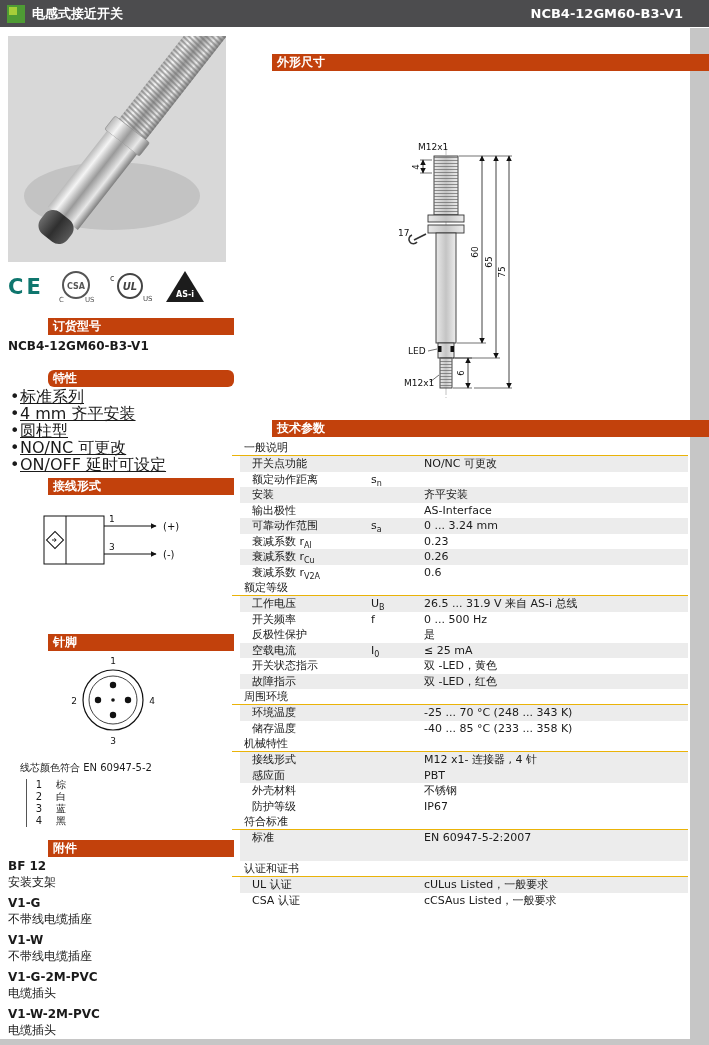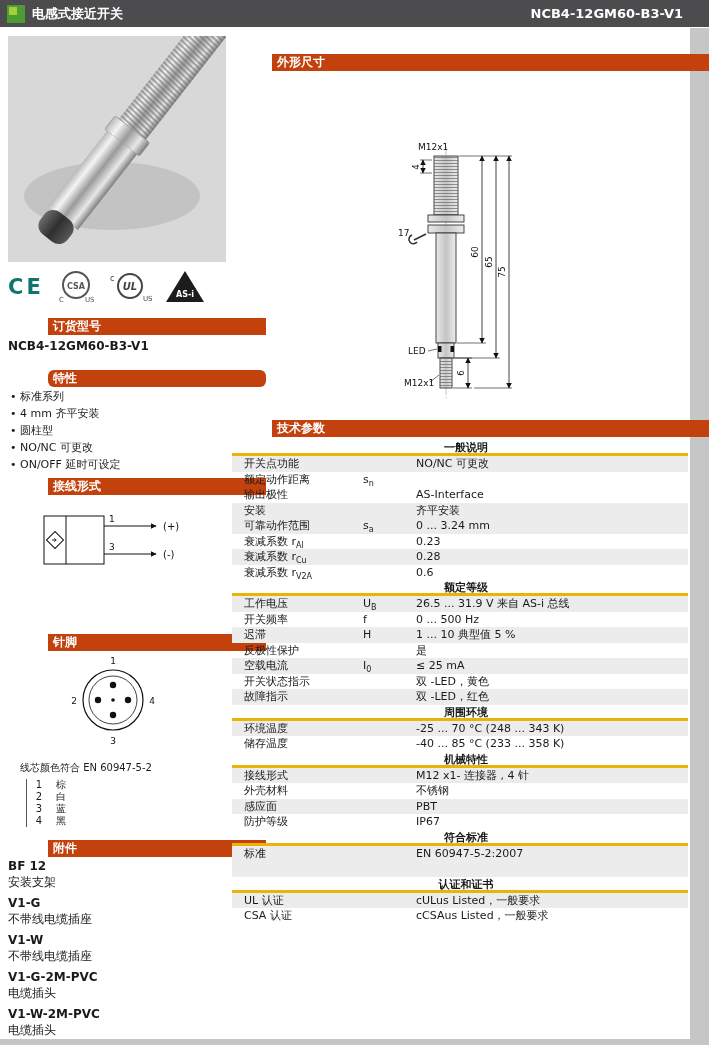--- a/index.html
+++ b/index.html
@@ -13,47 +13,47 @@
   .bottom-strip{position:absolute;left:0;top:1039px;width:709px;height:6px;background:#c6c6c6;}
   
   .header{position:absolute;left:0;top:0;width:709px;height:27px;background:#4c4c4e;}
   .header .brand-icon{position:absolute;left:7px;top:5px;width:18px;height:18px;background:#4e9b34;}
   .header .brand-icon .inner{position:absolute;left:2px;top:2px;width:8px;height:8px;background:#a6ce39;}
   .header .h-title{position:absolute;left:32px;top:0;line-height:28px;color:#fff;font-size:13px;font-weight:bold;}
   .header .h-model{position:absolute;right:26px;top:0;line-height:28px;color:#fff;font-size:13px;font-weight:bold;}
   
   .secbar{position:absolute;height:17px;background:#c2410c;color:#fff;font-size:12px;
     font-weight:bold;line-height:17px;padding-left:5px;box-sizing:border-box;margin-left:40px;}
-  .sb-left{left:8px;width:218px;}
+  .sb-left{left:8px;width:186px;}
   .sb-right{left:232px;width:456px;}
   
   .photo{position:absolute;left:8px;top:36px;width:218px;height:226px;background:#d8d8d8;}
   .logos{position:absolute;left:8px;top:264px;width:218px;height:46px;display:flex;align-items:center;gap:12px;}
   .ce{font-size:21px;font-weight:bold;color:#0f766e;letter-spacing:3px;}
   .model-line{position:absolute;left:8px;top:339px;font-size:12px;font-weight:bold;}
-  .features{position:absolute;left:8px;top:388px;width:218px;margin:0;padding:0;list-style:none;font-size:11px;}
+  .features{position:absolute;left:8px;top:388px;width:218px;margin:0;padding:0;list-style:none;font-size:16px;text-decoration:underline;}
   .features li{line-height:17px;padding-left:12px;position:relative;}
   .features li::before{content:"•";position:absolute;left:2px;top:0;}
   .wiring{position:absolute;left:8px;top:500px;width:218px;height:92px;}
   .pins{position:absolute;left:8px;top:652px;width:218px;height:96px;}
   .core-note{position:absolute;left:20px;top:761px;font-size:10px;}
   .core-list{position:absolute;left:26px;top:779px;font-size:10px;}
   .core-row{display:flex;line-height:12px;}
   .core-row .num{width:16px;text-align:right;border-left:1px solid #555;padding-left:5px;box-sizing:border-box;}
   .core-row .col{padding-left:14px;}
   .accessories{position:absolute;left:8px;top:858px;width:218px;font-size:12px;}
   .acc-item{margin-bottom:5px;}
   .acc-name{font-weight:bold;line-height:16px;}
   .acc-desc{line-height:16px;}
   
   .dim-area{position:absolute;left:232px;top:72px;width:456px;height:345px;}
   .spec-table{position:absolute;left:232px;top:440px;width:456px;}
-  .spec-sec{height:16px;line-height:15px;font-weight:bold;font-size:11px;padding-left:12px;
-    border-bottom:3px solid #eab308;box-sizing:border-box;text-align:center;}
-  .spec-row{display:flex;height:15.5px;font-size:11px;line-height:15.5px;}
+  .spec-sec{height:16px;line-height:15px;font-weight:normal;font-size:11px;padding-left:12px;
+    border-bottom:1px solid #eab308;box-sizing:border-box;}
+  .spec-row{display:flex;height:15.5px;font-size:11px;line-height:15.5px;margin-left:8px;}
   .spec-row.stripe{background:#ececec;}
   .spec-row.tall{height:31px;justify-content:center;}
   .spec-row .lab{width:131px;padding-left:12px;box-sizing:border-box;white-space:nowrap;}
   .spec-row .sym{width:53px;box-sizing:border-box;}
   .spec-row .val{flex:1;white-space:nowrap;}
   sub{font-size:8px;}
   text{font-family:"DejaVu Sans","Liberation Sans",sans-serif;}
 </style>
 </head>
 <body>
@@ -294,53 +294,53 @@
       <span class="lab"><span>开关点功能</span></span>
       <span class="sym"></span>
       <span class="val">
         <div>NO/NC 可更改</div>
       </span>
     </div>
     <div class="spec-row">
       <span class="lab"><span>额定动作距离</span></span>
       <span class="sym"><span>s</span><sub>n</sub></span>
     </div>
+    <div class="spec-row stripe">
+      <span class="lab"><span>安装</span></span>
+      <span class="sym"></span>
+      <span class="val">
+        <div>齐平安装</div>
+      </span>
+    </div>
     <div class="spec-row">
       <span class="lab"><span>输出极性</span></span>
       <span class="sym"></span>
       <span class="val">
         <div>AS-Interface</div>
-      </span>
-    </div>
-    <div class="spec-row stripe">
-      <span class="lab"><span>安装</span></span>
-      <span class="sym"></span>
-      <span class="val">
-        <div>齐平安装</div>
       </span>
     </div>
     <div class="spec-row stripe">
       <span class="lab"><span>可靠动作范围</span></span>
       <span class="sym"><span>s</span><sub>a</sub></span>
       <span class="val">
         <div>0 ... 3.24 mm</div>
       </span>
     </div>
     <div class="spec-row">
       <span class="lab"><span>衰减系数 r</span><sub>Al</sub></span>
       <span class="sym"></span>
       <span class="val">
         <div>0.23</div>
       </span>
     </div>
     <div class="spec-row stripe">
       <span class="lab"><span>衰减系数 r</span><sub>Cu</sub></span>
       <span class="sym"></span>
       <span class="val">
-        <div>0.28</div>
+        <div>0.26</div>
       </span>
     </div>
     <div class="spec-row">
       <span class="lab"><span>衰减系数 r</span><sub>V2A</sub></span>
       <span class="sym"></span>
       <span class="val">
         <div>0.6</div>
       </span>
     </div>
     <div class="spec-sec">额定等级</div>
@@ -351,27 +351,20 @@
         <div>26.5 ... 31.9 V 来自 AS-i 总线</div>
       </span>
     </div>
     <div class="spec-row">
       <span class="lab"><span>开关频率</span></span>
       <span class="sym"><span>f</span></span>
       <span class="val">
         <div>0 ... 500 Hz</div>
       </span>
     </div>
-    <div class="spec-row stripe">
-      <span class="lab"><span>迟滞</span></span>
-      <span class="sym"><span>H</span></span>
-      <span class="val">
-        <div>1 ... 10 典型值 5 %</div>
-      </span>
-    </div>
     <div class="spec-row">
       <span class="lab"><span>反极性保护</span></span>
       <span class="sym"></span>
       <span class="val">
         <div>是</div>
       </span>
     </div>
     <div class="spec-row stripe">
       <span class="lab"><span>空载电流</span></span>
       <span class="sym"><span>I</span><sub>0</sub></span>
@@ -409,32 +402,32 @@
       </span>
     </div>
     <div class="spec-sec">机械特性</div>
     <div class="spec-row stripe">
       <span class="lab"><span>接线形式</span></span>
       <span class="sym"></span>
       <span class="val">
         <div>M12 x1- 连接器 , 4 针</div>
       </span>
     </div>
+    <div class="spec-row stripe">
+      <span class="lab"><span>感应面</span></span>
+      <span class="sym"></span>
+      <span class="val">
+        <div>PBT</div>
+      </span>
+    </div>
     <div class="spec-row">
       <span class="lab"><span>外壳材料</span></span>
       <span class="sym"></span>
       <span class="val">
         <div>不锈钢</div>
-      </span>
-    </div>
-    <div class="spec-row stripe">
-      <span class="lab"><span>感应面</span></span>
-      <span class="sym"></span>
-      <span class="val">
-        <div>PBT</div>
       </span>
     </div>
     <div class="spec-row">
       <span class="lab"><span>防护等级</span></span>
       <span class="sym"></span>
       <span class="val">
         <div>IP67</div>
       </span>
     </div>
     <div class="spec-sec">符合标准</div>

